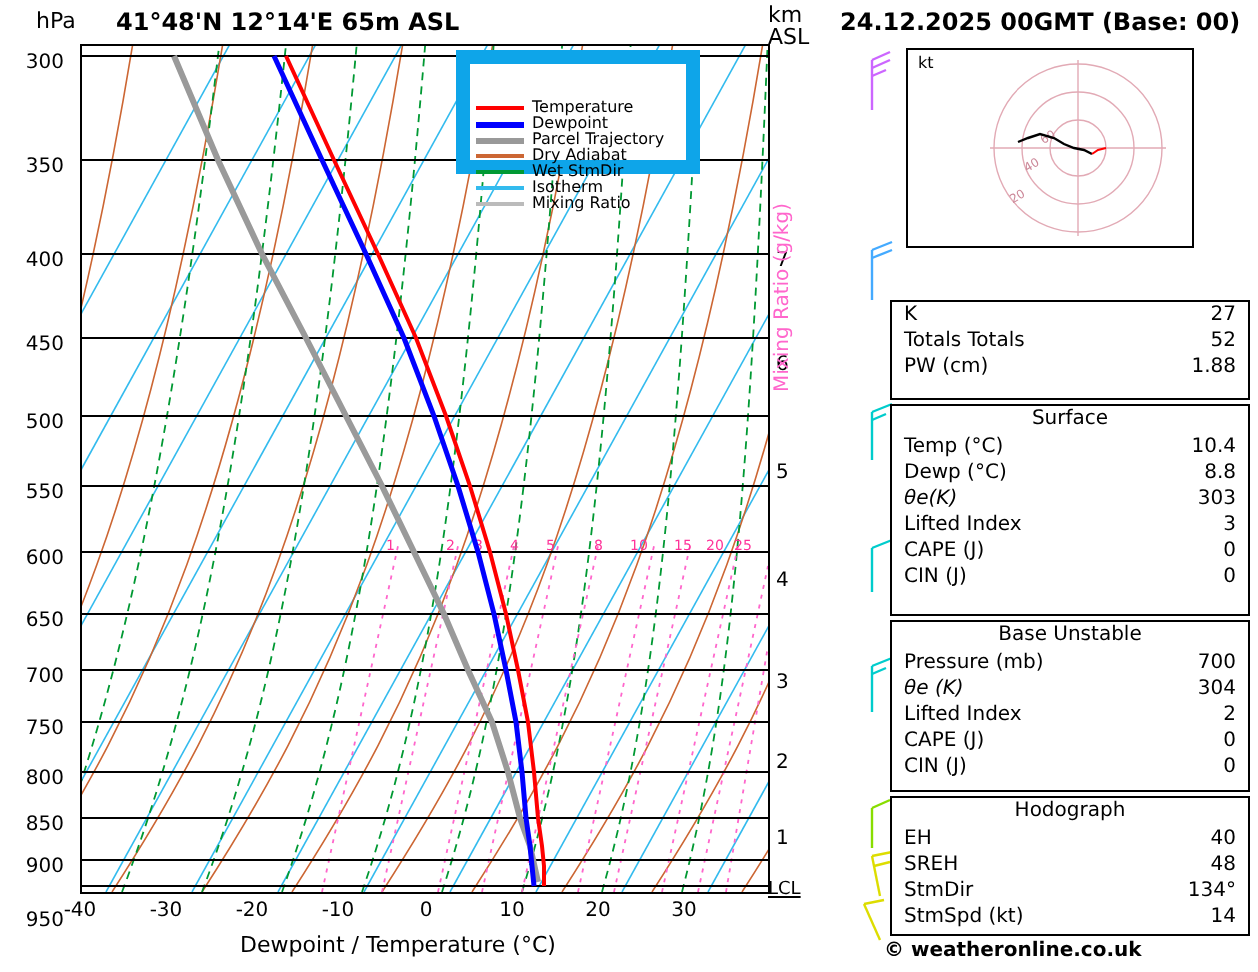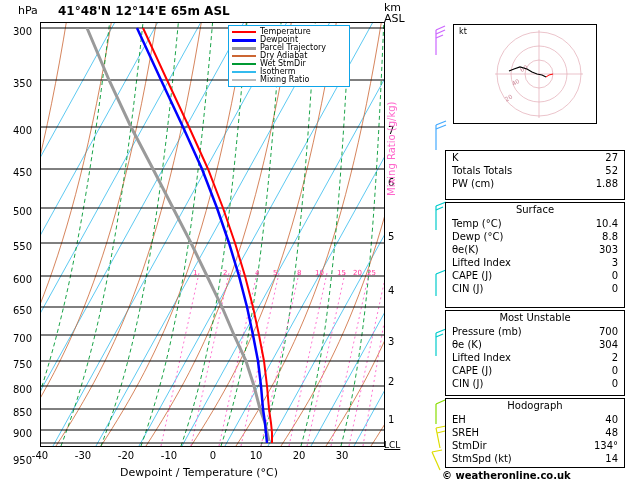--- a/index.html
+++ b/index.html
@@ -27,21 +27,21 @@
   .plot-svg { position:absolute; left:0; top:0; }
 
   .ytick { position:absolute; right:386px; font-size:10px; text-align:right; width:30px; }
   .xtick { position:absolute; top:450px; font-size:10px; text-align:center; width:30px; }
   #xaxis-label { position:absolute; left:120px; top:466px; font-size:11px; }
   .kmtick { position:absolute; left:388px; font-size:10px; }
 
   
   #legend {
     position:absolute; left:228px; top:25px; width:122px; height:62px;
-    background:#fff; border:1px solid #0ea5e9; padding:2px 3px;
+    background:#fff; border:7px solid #0ea5e9; padding:18px 3px;
   }
   .leg-row { height:8px; line-height:8px; font-size:8px; white-space:nowrap; display:flex; align-items:center;}
   .leg-line { display:inline-block; width:24px; height:0; border-top-width:2px; border-top-style:solid; margin-right:4px;}
   .leg-txt { font-size:8px; }
 
   #mixing-label {
     position:absolute; left:386px; top:196px;
     transform: rotate(-90deg); transform-origin: 0 0;
     color:#ff66cc; font-size:10px; white-space:nowrap;
   }
@@ -55,21 +55,21 @@
   #kt-label { position:absolute; left:5px; top:2px; font-size:8px;}
 
   .info-box { position:absolute; left:27px; width:180px; border:1px solid #000; background:#fff; }
   #box-k { top:150px; height:50px; }
   #box-surface { top:202px; height:106px; }
   #box-unstable { top:310px; height:86px; }
   #box-hodo-stats { top:398px; height:70px; }
 
   .info-row { display:flex; justify-content:space-between; padding:0 6px; font-size:10px; line-height:13px; height:13px;}
   .info-head { text-align:center; font-size:10px; line-height:14px; height:14px; }
-  .ital { }
+  .ital { font-style:italic; }
 
   #credit { position:absolute; left:442px; top:470px; font-size:10px; font-weight:bold;text-align:center; }
 
   
   #barbs { position:absolute; left:0; top:0; width:211px; height:486px; pointer-events:none;}
 </style>
 </head>
 <body>
 
 <div class="root">
@@ -239,20 +239,21 @@
     <div class="xtick" style="left:198px">0</div>
     <div class="xtick" style="left:241px">10</div>
     <div class="xtick" style="left:284px">20</div>
     <div class="xtick" style="left:327px">30</div>
 
     <div id="xaxis-label">Dewpoint / Temperature (°C)</div>
   </div>
 
   <div id="right-panel">
 
+    <div id="date-title">24.12.2025 00GMT (Base: 00)</div>
 
     <svg id="barbs">
       <g stroke="#cc66ff" stroke-width="1.2" fill="none">
         <line x1="18" y1="30" x2="18" y2="55"></line>
           <line x1="18" y1="30" x2="27" y2="26"></line>
         <line x1="18" y1="34" x2="27" y2="30"></line>
           <line x1="18" y1="38" x2="25" y2="35"></line>
       </g>
       <g stroke="#44aaff" stroke-width="1.2" fill="none">
         <line x1="18" y1="125" x2="18" y2="150"></line>
@@ -345,21 +346,21 @@
         <span>CAPE (J)</span>
         <span>0</span>
       </div>
       <div class="info-row">
         <span>CIN (J)</span>
         <span>0</span>
       </div>
     </div>
 
     <div class="info-box" id="box-unstable">
-      <div class="info-head">Most Unstable</div>
+      <div class="info-head">Base Unstable</div>
       <div class="info-row">
         <span>Pressure (mb)</span>
         <span>700</span>
       </div>
       <div class="info-row">
         <span class="ital">θe (K)</span>
         <span>304</span>
       </div>
       <div class="info-row">
         <span>Lifted Index</span>

